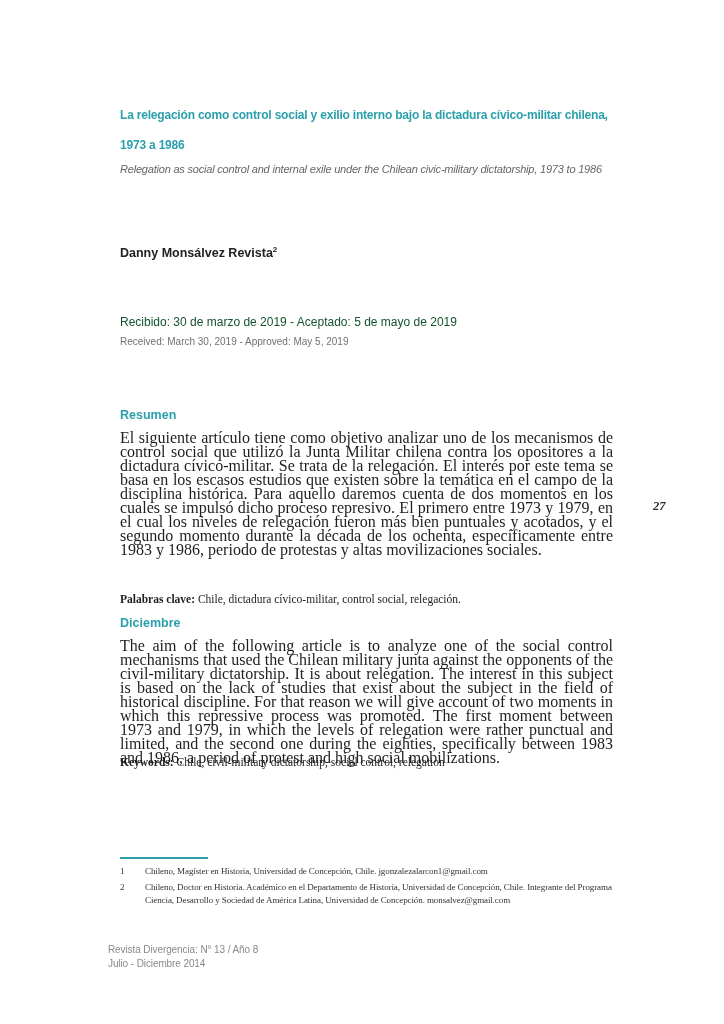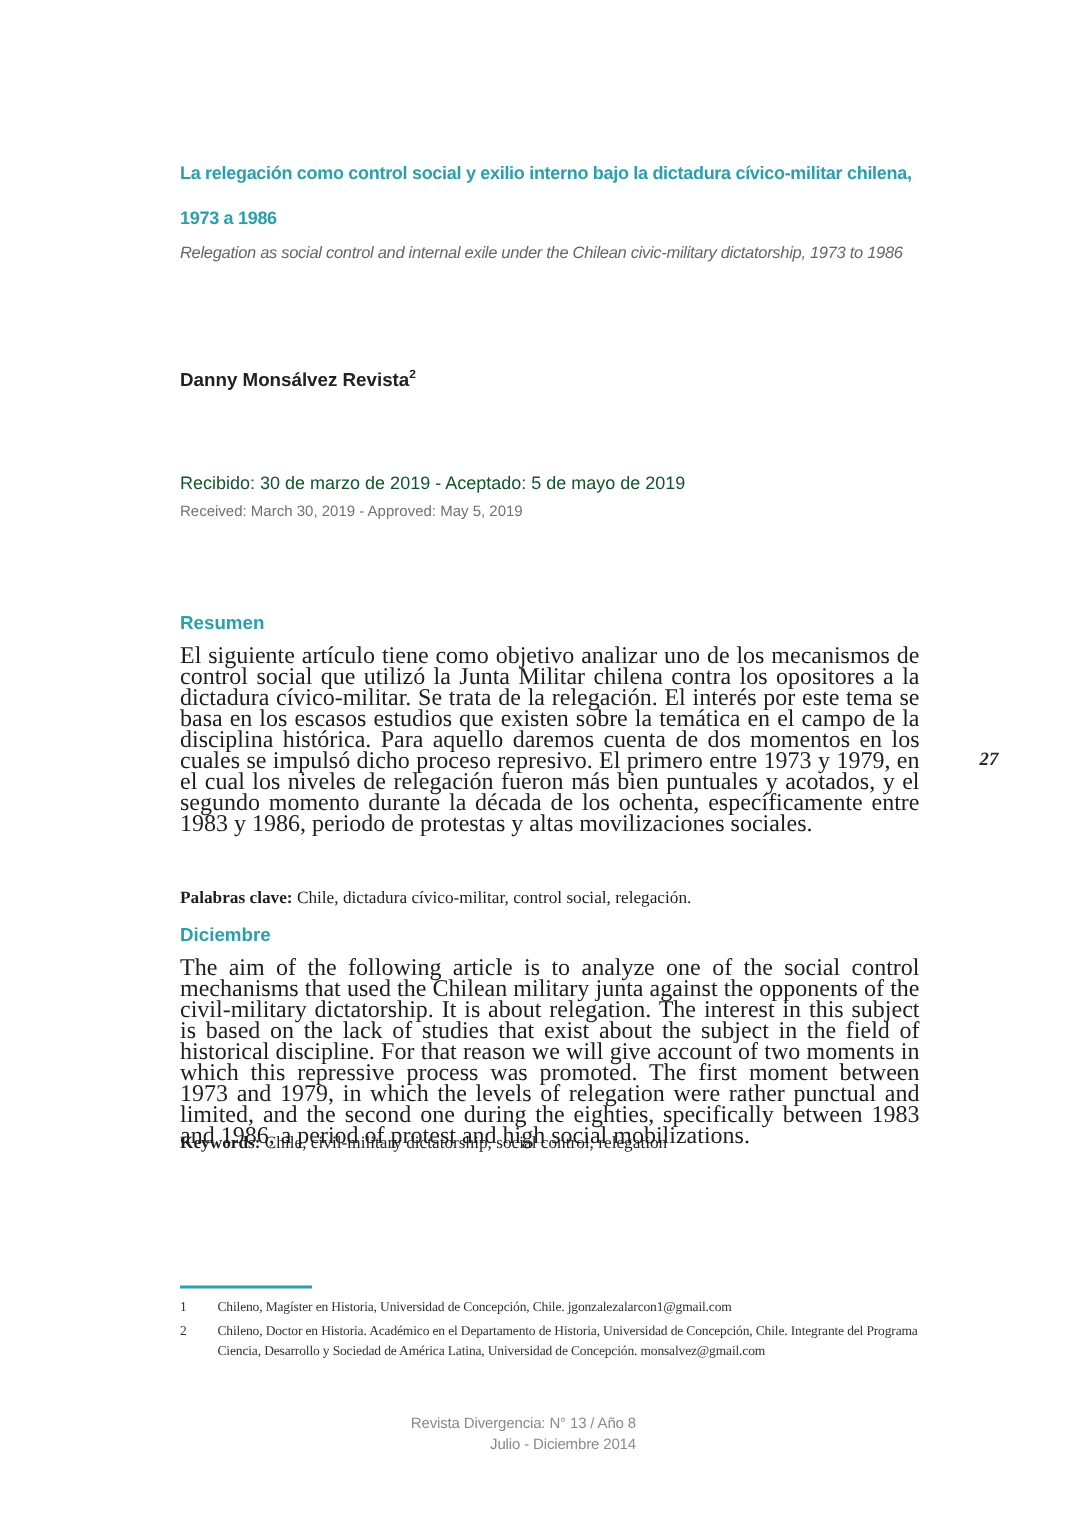--- a/index.html
+++ b/index.html
@@ -83,23 +83,23 @@
     font-size: 9px; line-height: 12.5px;
     letter-spacing: -0.1px; color: #333333;
     display: flex;
   }
   .fn-1 { top: 865px; }
   .fn-2 { top: 881px; }
   .footnote .fn-num { flex: 0 0 25px; }
   .footnote .fn-text { flex: 1 1 auto; }
 
   .journal-footer {
-    left: 124px; top: 943px; width: 300px;
+    left: 108px; top: 943px; width: 300px;
     font-size: 10px; line-height: 13.5px;
-    color: #8a8a8a; letter-spacing: -0.1px; text-align: right;
+    color: #8a8a8a; letter-spacing: -0.1px;
   }
   .journal-footer p { margin: 0; }
 
   .page-number {
     left: 653px; top: 499px;
     font-family: "Liberation Serif", serif;
     font-size: 12.5px; font-weight: 700; font-style: italic;
     color: #2b2b2b;
   }
 </style>

